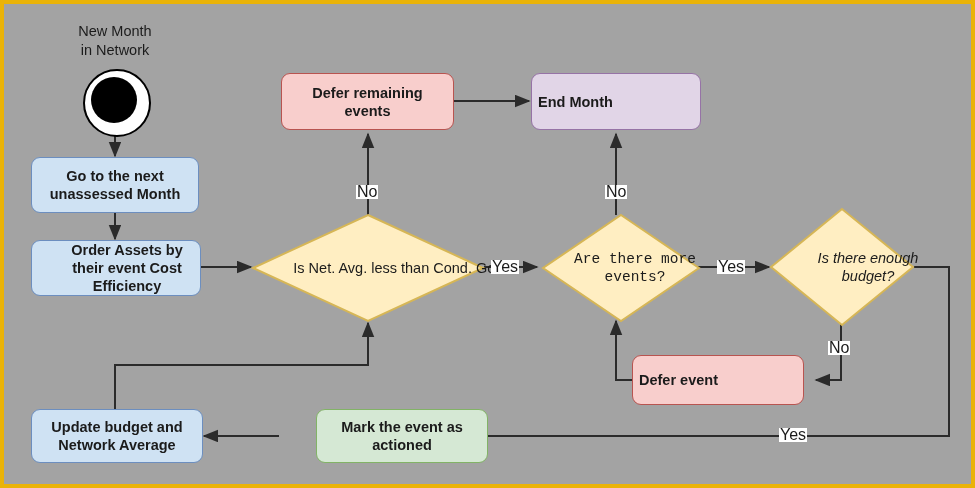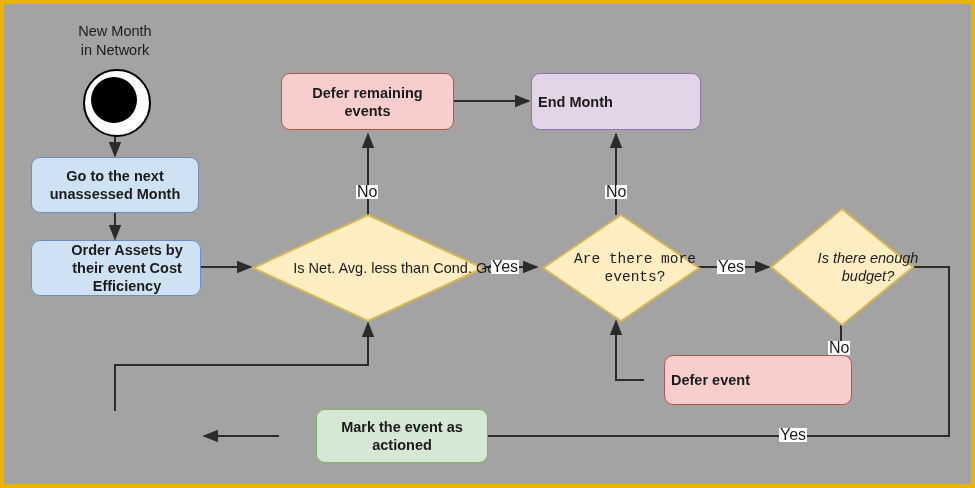--- a/index.html
+++ b/index.html
@@ -120,28 +120,31 @@
     <div class="diamond-label" style="padding:0 14px;">Are there more events?</div>
   </div>
 
   <div class="diamond-wrap" style="left:765px;top:203px;width:146px;height:120px;font-style:italic;">
     <svg width="146" height="120" viewBox="0 0 146 120" style="position:absolute;left:0;top:0;">
       <polygon points="73,2 144,60 73,118 2,60" fill="#ffeec2" stroke="#d6b656" stroke-width="2"></polygon>
     </svg>
     <div class="diamond-label" style="padding:0 26px;">Is there enough budget?</div>
   </div>
 
-  <div class="node box box-red" style="left:660px;top:351px;width:188px;height:50px;">
+  <div class="node box box-red" style="left:628px;top:351px;width:172px;height:50px;">
     <span>Defer event</span>
   </div>
 
   <div class="node box box-green" style="left:276px;top:405px;width:172px;height:54px;">
     <span>Mark the event as actioned</span>
   </div>
 
+  <div class="node box box-blue" style="left:27px;top:405px;width:172px;height:54px;">
+    <span>Update budget and Network Average</span>
+  </div>
 
   <div class="edge-label" style="left:352px;top:181px;">No</div>
   <div class="edge-label" style="left:487px;top:256px;">Yes</div>
   <div class="edge-label" style="left:601px;top:181px;">No</div>
   <div class="edge-label" style="left:713px;top:256px;">Yes</div>
   <div class="edge-label" style="left:824px;top:337px;">No</div>
   <div class="edge-label" style="left:775px;top:424px;">Yes</div>
 
 </div>
 

